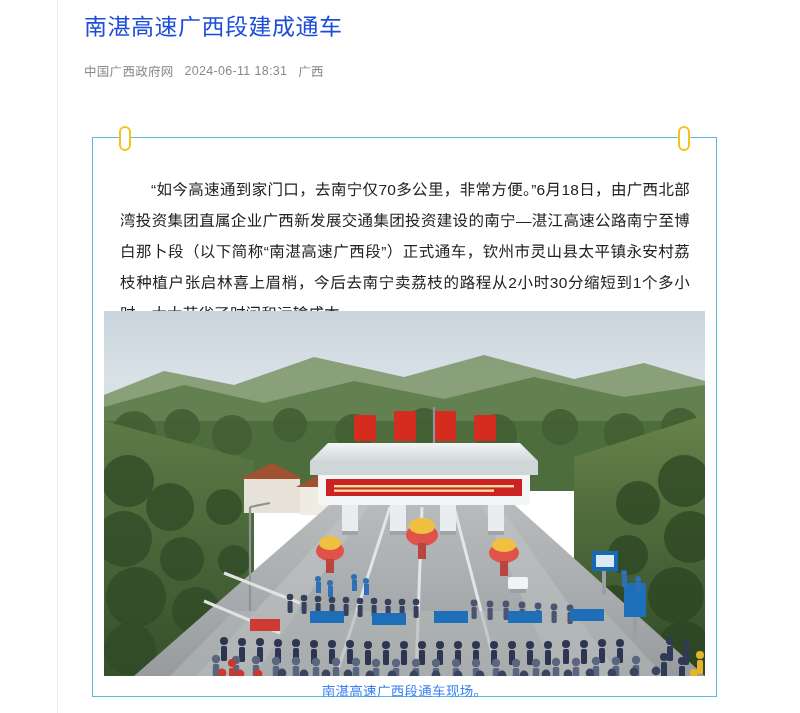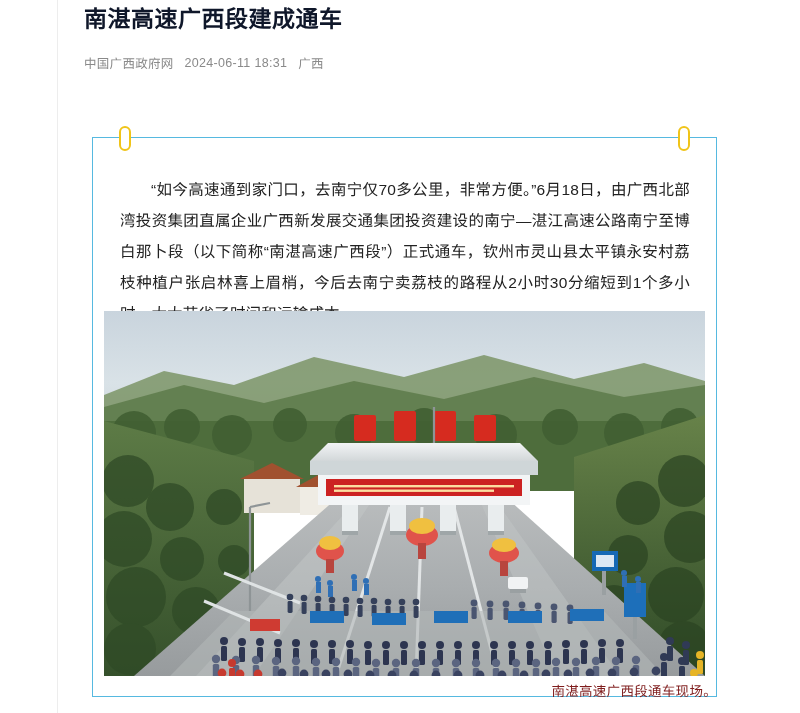--- a/index.html
+++ b/index.html
@@ -40,25 +40,25 @@
     background: #ffffff;
   }
   .content {
     position: absolute;
     left: 84px;
     top: 0;
     width: 660px;
   }
   .article-title {
     font-size: 23px;
-    font-weight: bold;
-    color: #0f172a;
+    font-weight: normal;
+    color: #1d4ed8;
     letter-spacing: 0.5px;
     margin: 0;
-    padding-top: 2px;
+    padding-top: 10px;
     line-height: 34px;
     font-family: "Liberation Sans", "DejaVu Sans", sans-serif;
   }
   .meta {
     margin-top: 17px;
     font-size: 12.5px;
     color: #8a8a8a;
     display: flex;
     align-items: center;
     gap: 11px;
@@ -110,26 +110,26 @@
     height: 365px;
   }
   .figure-img {
     width: 601px;
     height: 365px;
     display: block;
     border: 0;
   }
   .figure-caption {
     position: absolute;
-    left: 116px;
+    left: 104px;
     top: 680px;
     width: 601px;
-    text-align: right;
+    text-align: center;
     font-size: 13.5px;
-    color: #7f1d1d;
+    color: #3b82f6;
     letter-spacing: 0.3px;
   }
 </style>
 </head>
 <body>
 
 <div class="page">
 
   <div class="left-rule"></div>
   <div class="right-rule"></div>

